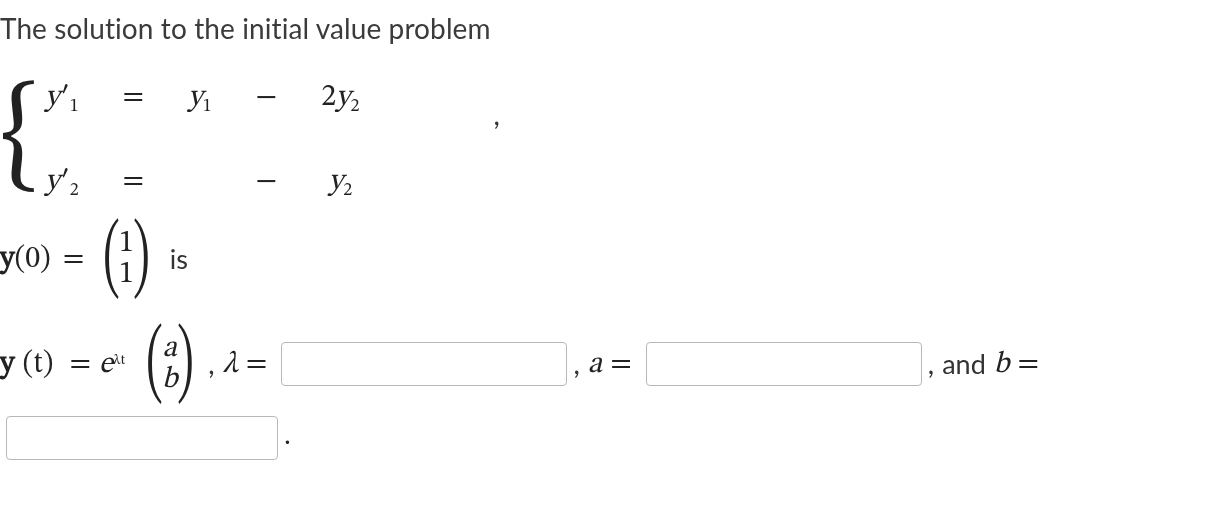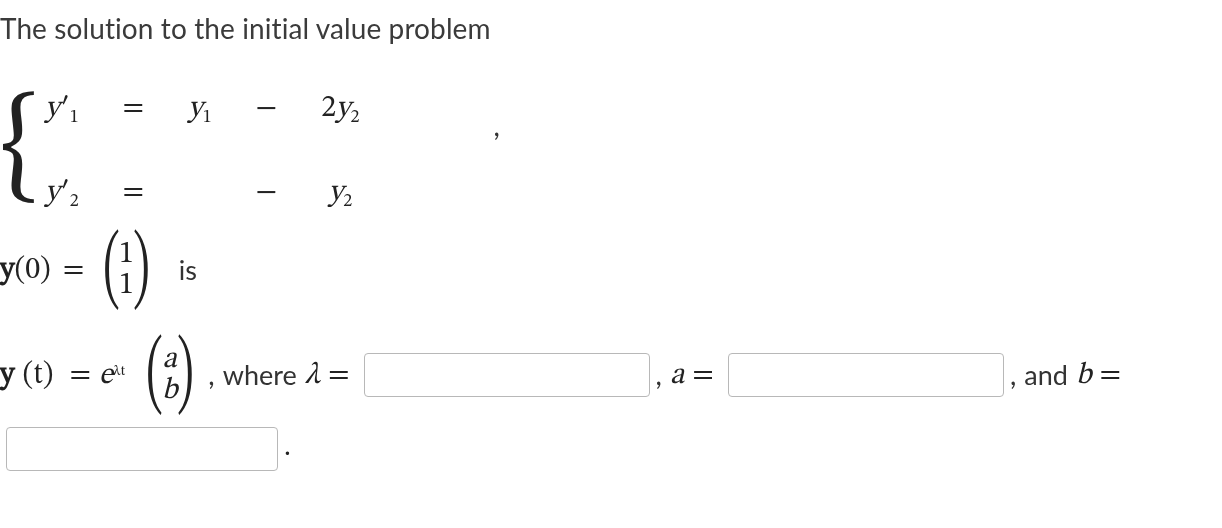--- a/index.html
+++ b/index.html
@@ -12,21 +12,21 @@
     color: #333;
     font-size: 26px;
     line-height: 1.35;
   }
   .container {
     padding: 10px 8px 10px 0;
   }
   .prompt {
     font-size: 28px;
     color: #3b3b3b;
-    margin-bottom: 40px;
+    margin-bottom: 29px;
     letter-spacing: 0.1px;
   }
   .math {
     font-family: "Cambria Math", "STIX Two Math", "Latin Modern Math", "Times New Roman", serif;
     font-style: italic;
     font-size: 30px;
     color: #222;
   }
   .rm { font-style: normal; }
   .system-row {
@@ -150,41 +150,40 @@
     <span class="rm">(0)</span>
     <span class="rm" style="margin:0 12px;">=</span>
     <span class="vec">
       <span class="paren">(</span>
       <span class="vcol">
         <span class="rm">1</span>
         <span class="rm">1</span>
       </span>
       <span class="paren">)</span>
     </span>
-    <span class="txt" style="margin-left:22px;">is</span>
+    <span class="txt" style="margin-left:13px;">is</span>
   </div>
 
   <div class="sol-row">
     <div class="flow math">
       <span class="y-bold">y</span>
       <span class="rm">(t)</span>
       <span class="rm" style="margin:0 8px;">=</span>
       <span>
         <span>e</span><span class="sup"><span>λ</span><span>t</span></span>
       </span>
       <span class="vec" style="margin-left:6px;">
         <span class="paren">(</span>
         <span class="vcol">
           <span>a</span>
           <span>b</span>
         </span>
         <span class="paren">)</span>
       </span>
       <span class="comma">,</span>
-      <span class="txt">where</span>
       <span>λ</span>
       <span class="rm">=</span>
       <input class="answer inp-wide" type="text" value="" style="">
       <span class="comma">,</span>
       <span>a</span>
       <span class="rm">=</span>
       <input class="answer inp-wide2" type="text" value="" style="">
       <span class="comma">,</span>
       <span class="txt">and</span>
       <span>b</span>

